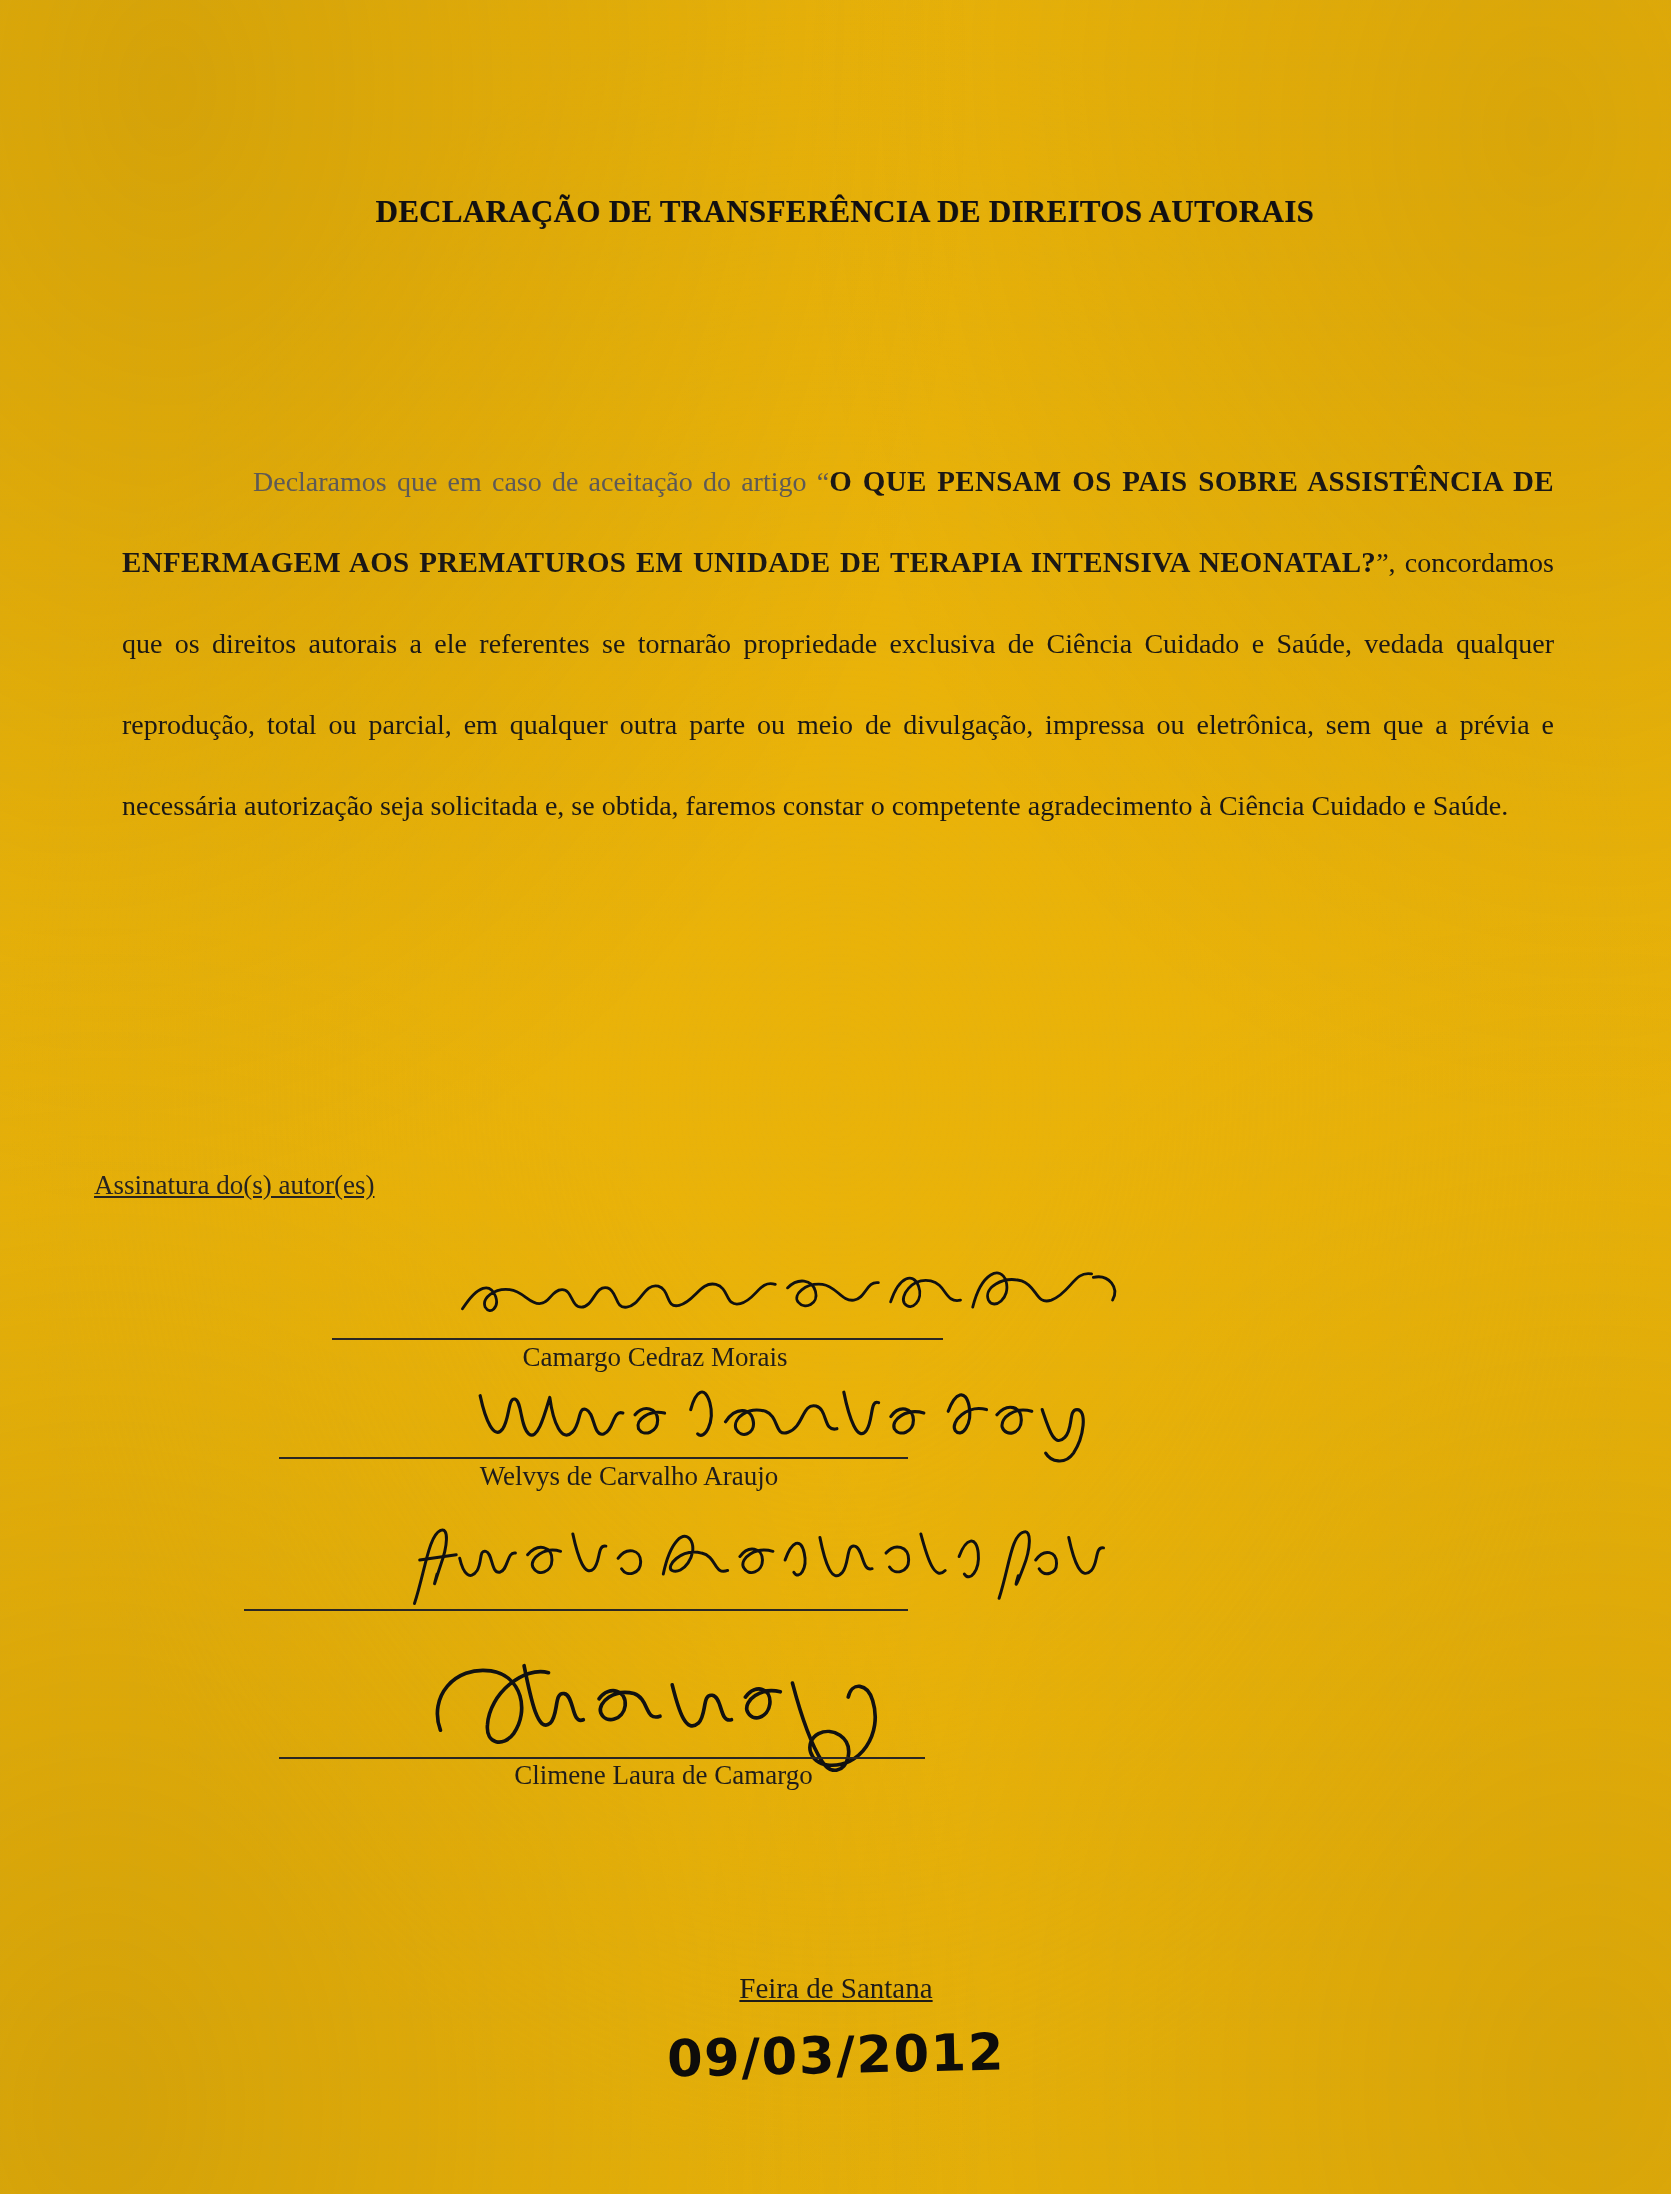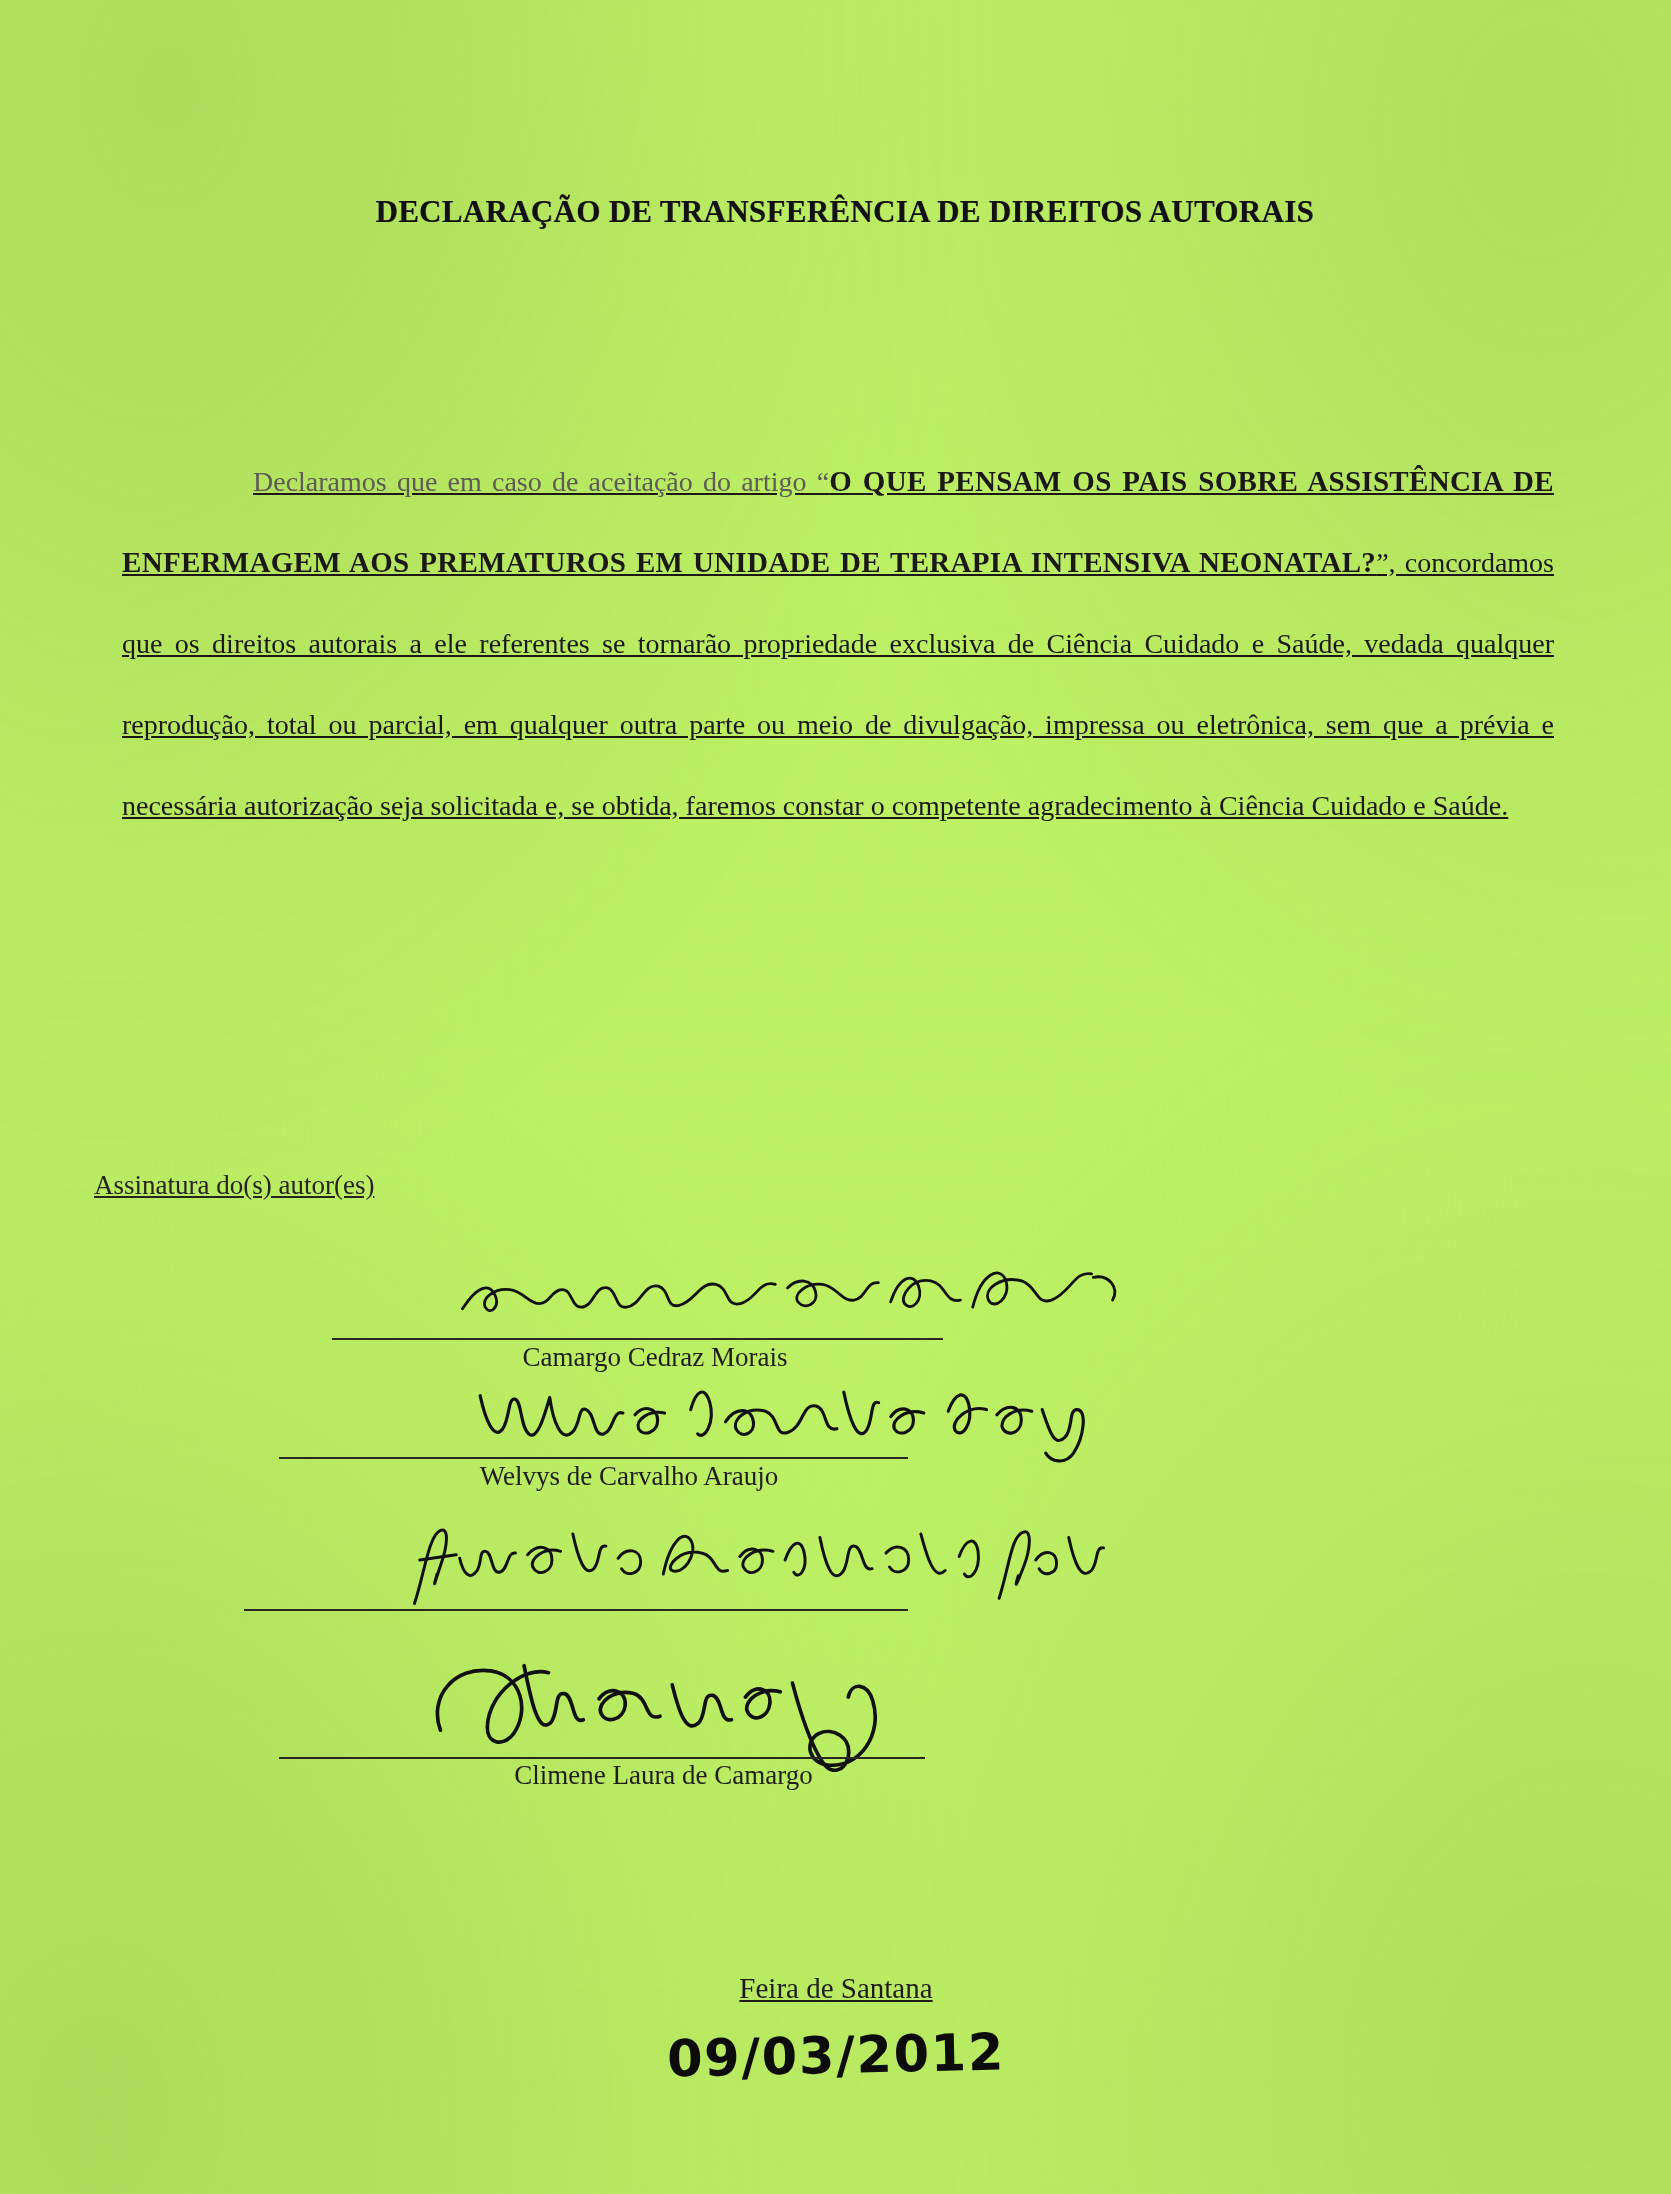--- a/index.html
+++ b/index.html
@@ -4,21 +4,21 @@
 <style>
   html, body {
     margin: 0;
     padding: 0;
     background: #ffffff;
   }
   .page {
     position: relative;
     width: 1672px;
     height: 2195px;
-    background: #bef264;
+    background: #eab308;
     overflow: hidden;
     font-family: "Liberation Serif", serif;
     color: #15120f;
   }
   
   .scan-noise {
     position: absolute;
     inset: 0;
     pointer-events: none;
     background:
@@ -59,21 +59,20 @@
   .body-text {
     position: absolute;
     top: 441px;
     left: 122px;
     width: 1432px;
     font-size: 28px;
     line-height: 81px;
     text-align: justify;
     text-indent: 131px;
     color: #1b1815;
-    text-decoration: underline;
   }
   .body-text .strong {
     font-weight: bold;
     font-size: 29px;
     letter-spacing: 0.3px;
   }
   .faded {
     color: #5e5a57;
   }
   .sign-label {

